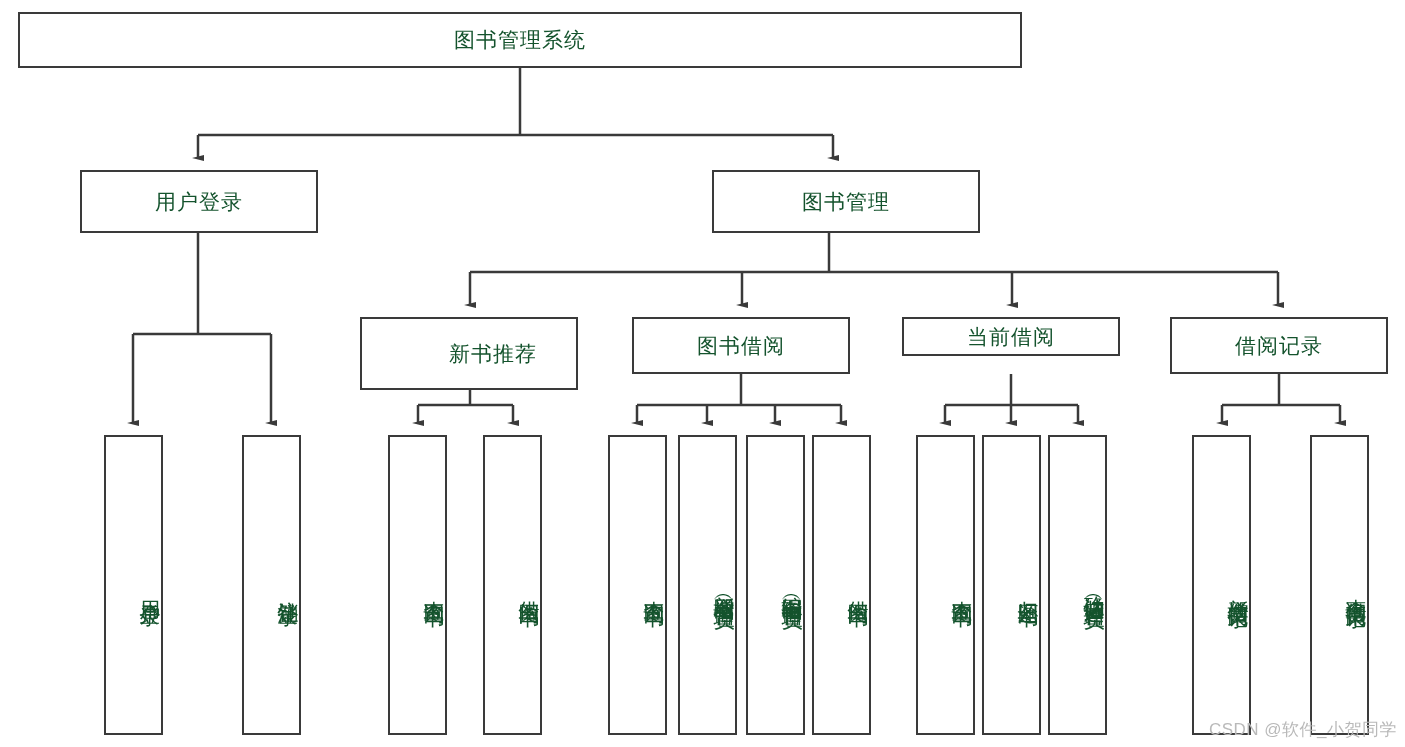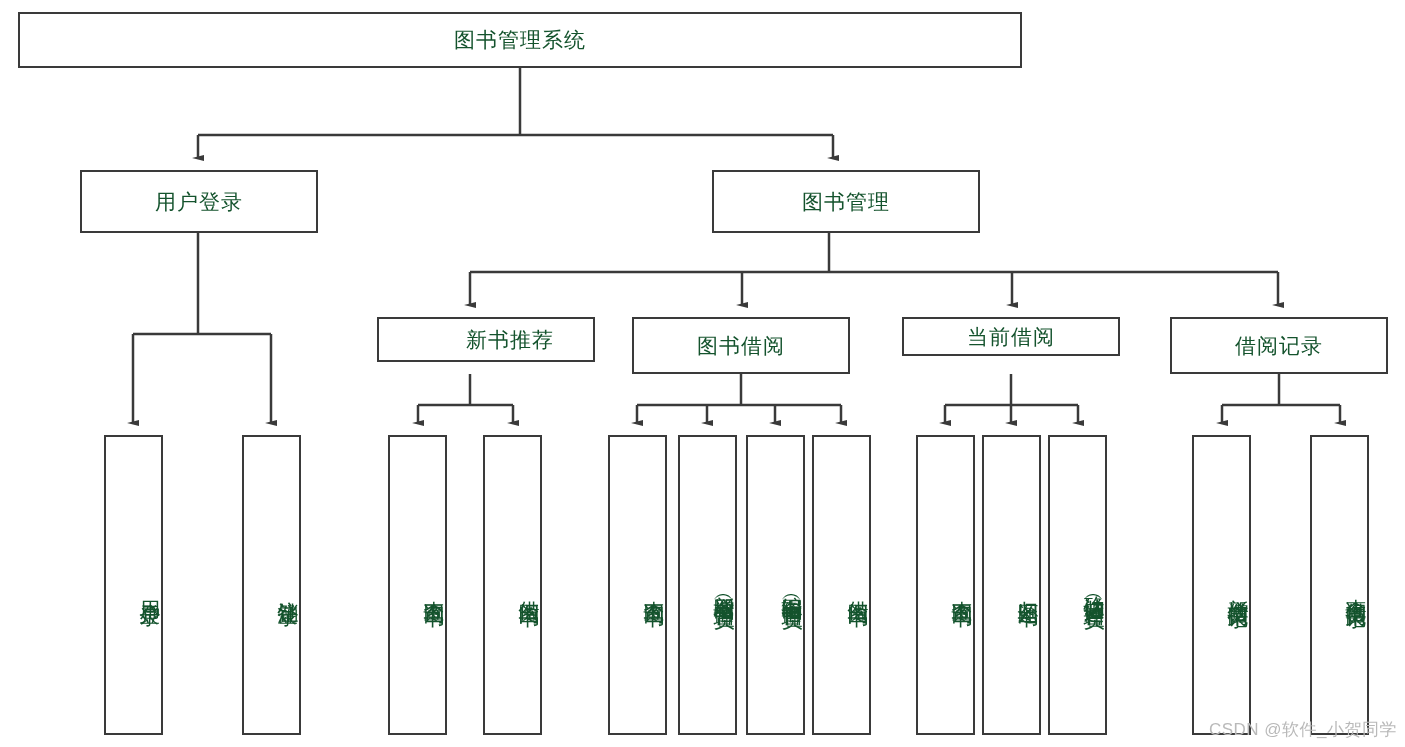--- a/index.html
+++ b/index.html
@@ -126,21 +126,21 @@
     <span class="lbl">图书管理系统</span>
   </div>
 
   <div class="node horiz" style="left:80px; top:170px; width:238px; height:63px;">
     <span class="lbl">用户登录</span>
   </div>
   <div class="node horiz" style="left:712px; top:170px; width:268px; height:63px;">
     <span class="lbl">图书管理</span>
   </div>
 
-  <div class="node horiz" style="left:377px; top:317px; width:218px; height:45px;padding-left:48px;">
+  <div class="node horiz" style="left:360px; top:317px; width:218px; height:73px;padding-left:48px;">
     <span class="lbl">新书推荐</span>
   </div>
   <div class="node horiz" style="left:632px; top:317px; width:218px; height:57px;">
     <span class="lbl">图书借阅</span>
   </div>
   <div class="node horiz" style="left:902px; top:317px; width:218px; height:39px;">
     <span class="lbl">当前借阅</span>
   </div>
   <div class="node horiz" style="left:1170px; top:317px; width:218px; height:57px;justify-content:center;">
     <span class="lbl">借阅记录</span>

